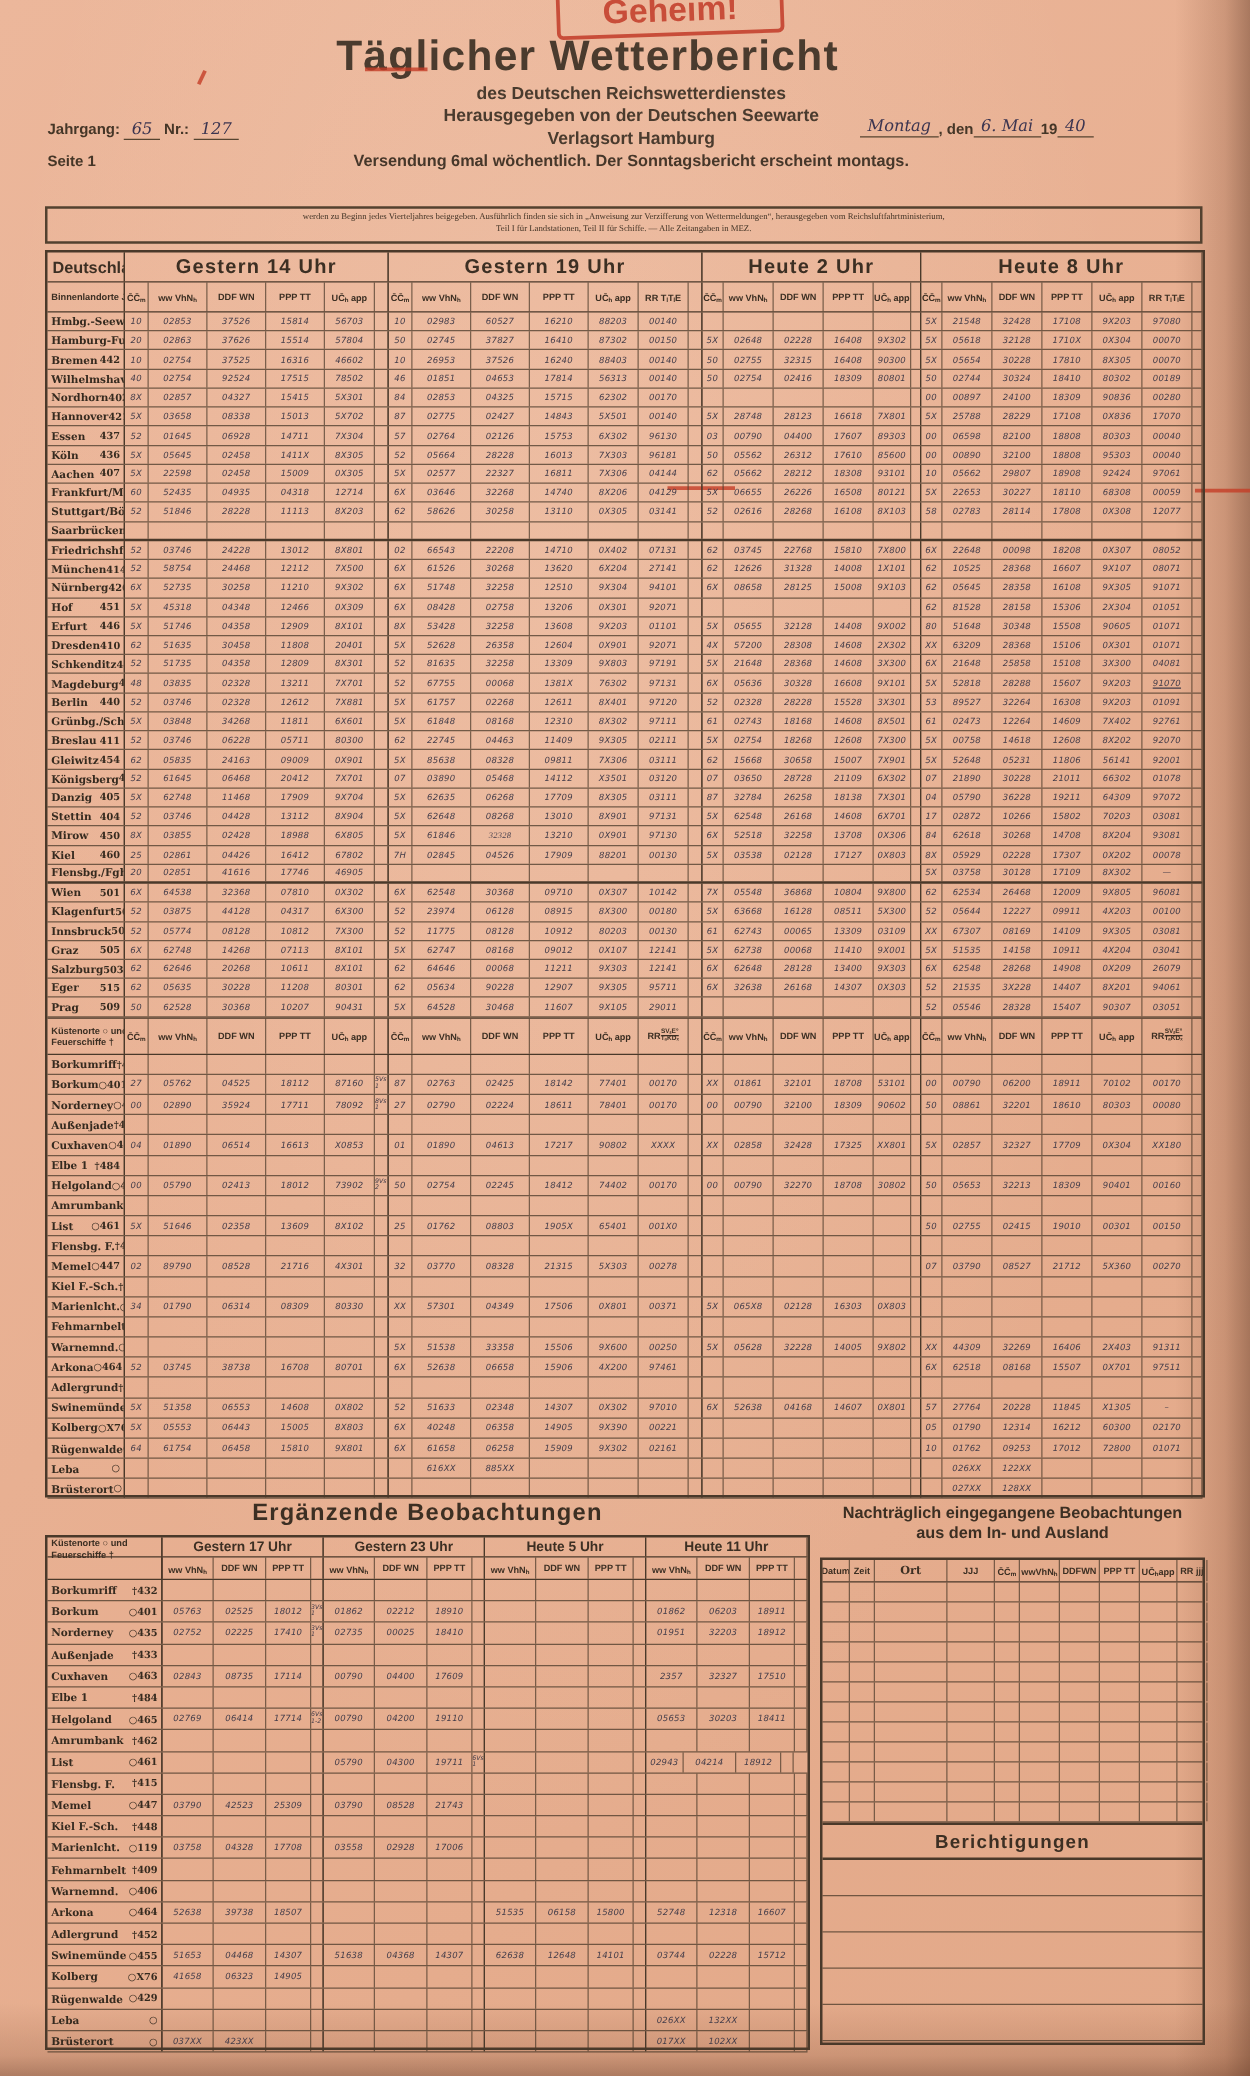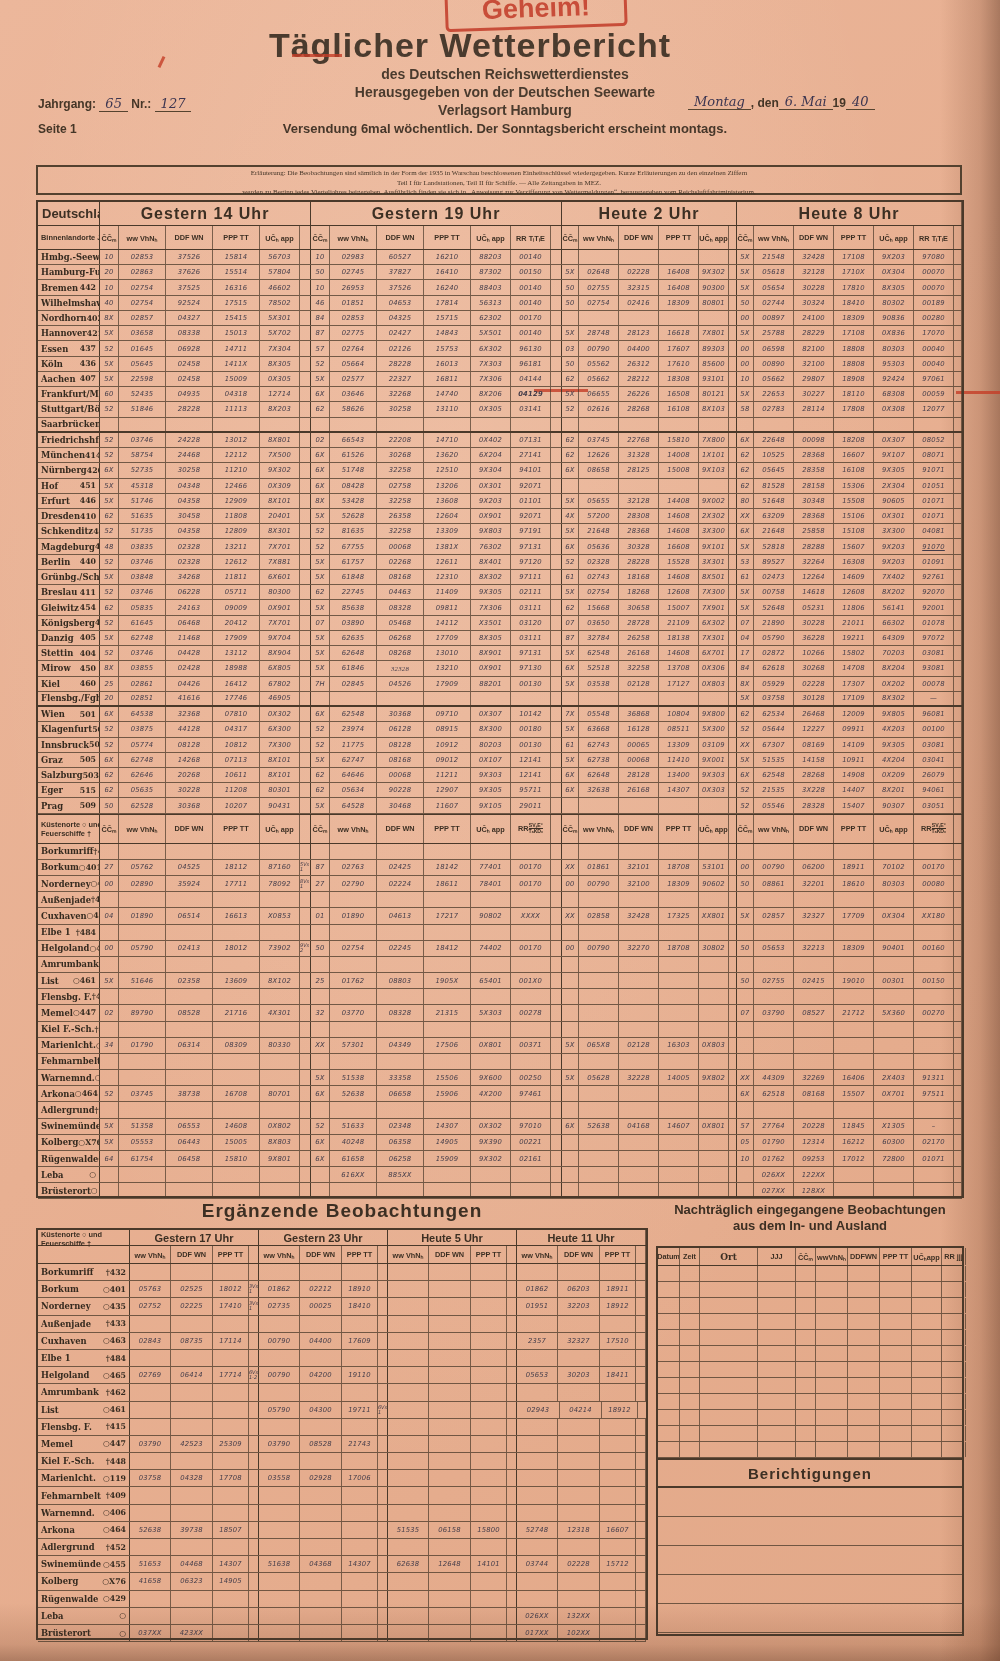--- a/index.html
+++ b/index.html
@@ -81,23 +81,22 @@
 <div class="abs" id="versand">Versendung 6mal wöchentlich.    Der Sonntagsbericht erscheint montags.</div>
 <div class="abs" id="dateline">
   <span class="hw uln">Montag</span>
   <span>, den</span>
   <span class="hw uln">6. Mai</span>
   <span>19</span>
   <span class="hw uln">40</span>
 </div>
 
 <div class="abs" id="erl">
-  <div>Erläuterung: Die Beobachtungen sind sämtlich in der Form der 1935 in Warschau beschlossenen Einheitsschlüssel wiedergegeben.  Kurze Erläuterungen zu den einzelnen Ziffern</div>
+  <div>werden zu Beginn jedes Vierteljahres beigegeben.  Ausführlich finden sie sich in „Anweisung zur Verzifferung von Wettermeldungen“, herausgegeben vom Reichsluftfahrtministerium,</div>
   <div>Teil I für Landstationen, Teil II für Schiffe. — Alle Zeitangaben in MEZ.</div>
-  <div>werden zu Beginn jedes Vierteljahres beigegeben.  Ausführlich finden sie sich in „Anweisung zur Verzifferung von Wettermeldungen“, herausgegeben vom Reichsluftfahrtministerium,</div>
 </div>
 
 <div class="abs redmark" style="left:292px;top:54px;width:50px;height:3px;"></div>
 <div class="abs redmark" style="left:160px;top:56px;width:3px;height:12px;transform:rotate(25deg);"></div>
 <div class="abs redmark" style="left:534px;top:389px;width:54px;height:2.5px;"></div>
 <div class="abs redmark" style="left:956px;top:391px;width:44px;height:2.5px;"></div>
 
 <div class="abs tbl" id="main-table" style="left:36px;top:200px;width:928px;height:998px;">
     <div class="trow" style="height: 24px; border-bottom: 1.6px solid rgb(74, 57, 42);">
       <div class="c st" style="width: 62px;">
@@ -455,21 +454,21 @@
       <div class="c hand" style="width: 47px;">52435</div>
       <div class="c hand" style="width: 47px;">04935</div>
       <div class="c hand" style="width: 47px;">04318</div>
       <div class="c hand" style="width: 40px;">12714</div>
       <div class="c note" style="width: 11px;"></div>
       <div class="c hand gb" style="width: 20px;">6X</div>
       <div class="c hand" style="width: 47px;">03646</div>
       <div class="c hand" style="width: 47px;">32268</div>
       <div class="c hand" style="width: 47px;">14740</div>
       <div class="c hand" style="width: 40px;">8X206</div>
-      <div class="c hand" style="width: 40px; font-weight: bold;">04129</div>
+      <div class="c hand" style="width: 40px;">04129</div>
       <div class="c note" style="width: 11px;"></div>
       <div class="c hand gb" style="width: 18px;">5X</div>
       <div class="c hand" style="width: 40px;">06655</div>
       <div class="c hand" style="width: 40px;">26226</div>
       <div class="c hand" style="width: 40px;">16508</div>
       <div class="c hand" style="width: 30px;">80121</div>
       <div class="c note" style="width: 8px;"></div>
       <div class="c hand gb" style="width: 18px;">5X</div>
       <div class="c hand" style="width: 40px;">22653</div>
       <div class="c hand" style="width: 40px;">30227</div>
@@ -2422,21 +2421,21 @@
       <div class="c hand" style="width: 36px;"></div>
       <div class="c note" style="width: 10px;"></div>
       <div class="c hand gb" style="width: 42px;">05790</div>
       <div class="c hand" style="width: 42px;">04300</div>
       <div class="c hand" style="width: 36px;">19711</div>
       <div class="c note" style="width: 10px;">6Vs 1</div>
       <div class="c hand gb" style="width: 42px;"></div>
       <div class="c hand" style="width: 42px;"></div>
       <div class="c hand" style="width: 36px;"></div>
       <div class="c note" style="width: 10px;"></div>
-      <div class="c hand gb" style="width: 44px;">02943</div>
+      <div class="c hand gb" style="width: 31px;">02943</div>
       <div class="c hand" style="width: 42px;">04214</div>
       <div class="c hand" style="width: 36px;">18912</div>
       <div class="c note" style="width: 10px;"></div>
     </div>
     <div class="trow" style="height: 17.2px;">
       <div class="c st" style="width: 92px;">
         <div class="sn">
           <span>Flensbg. F.</span>
           <span class="sid">†415</span>
         </div>

